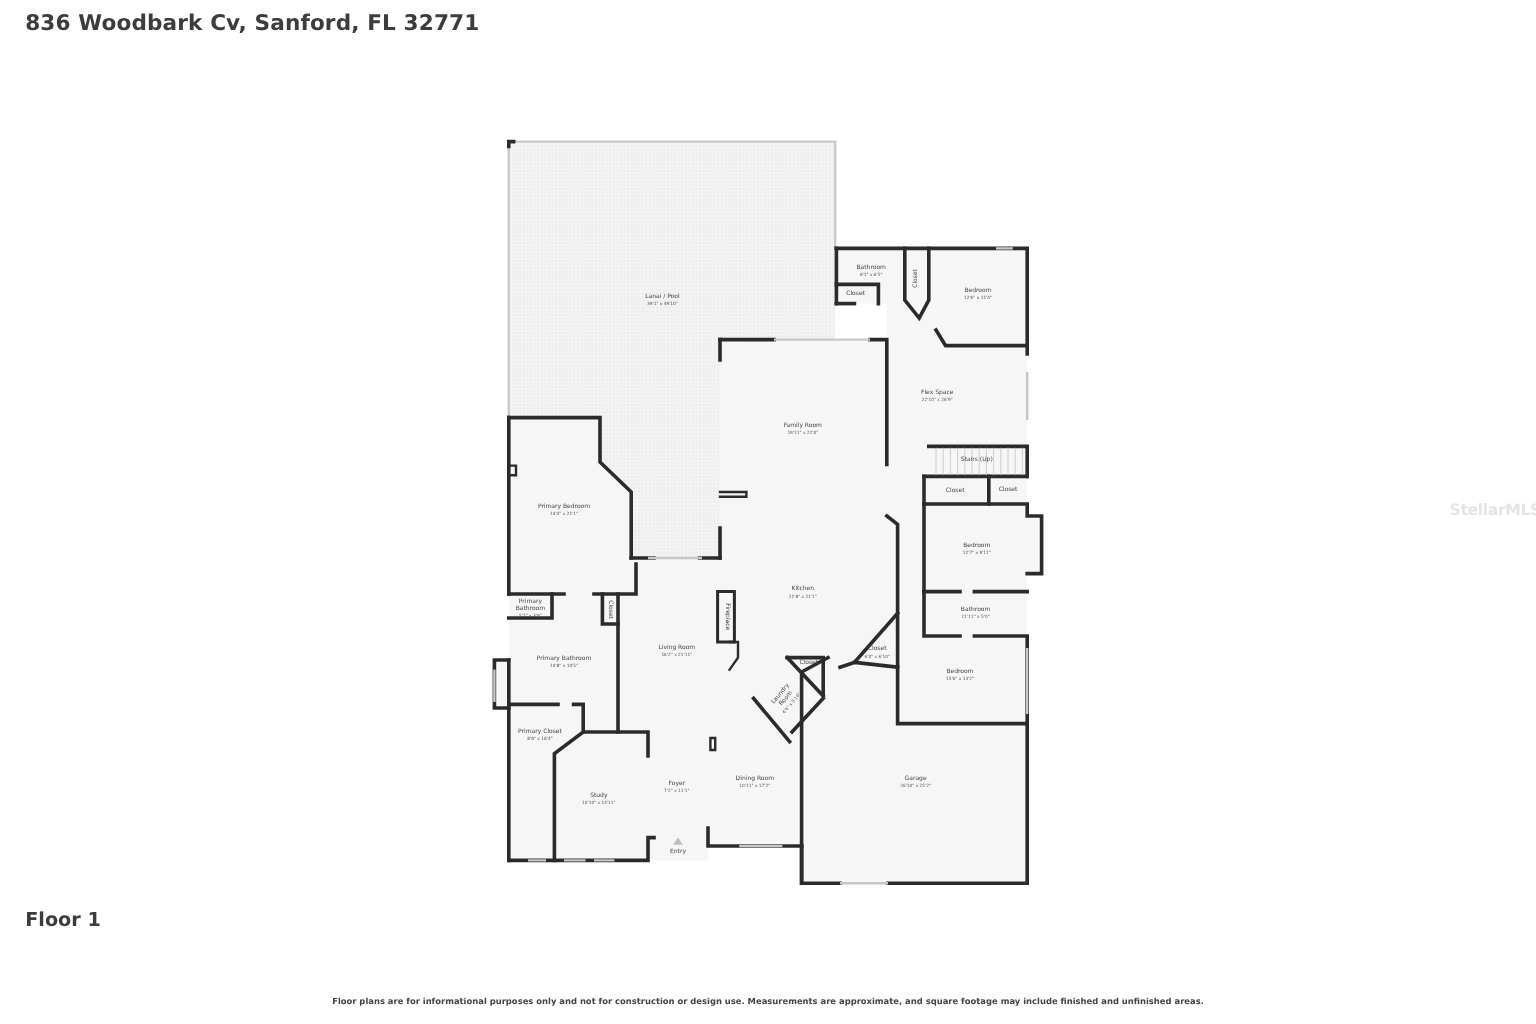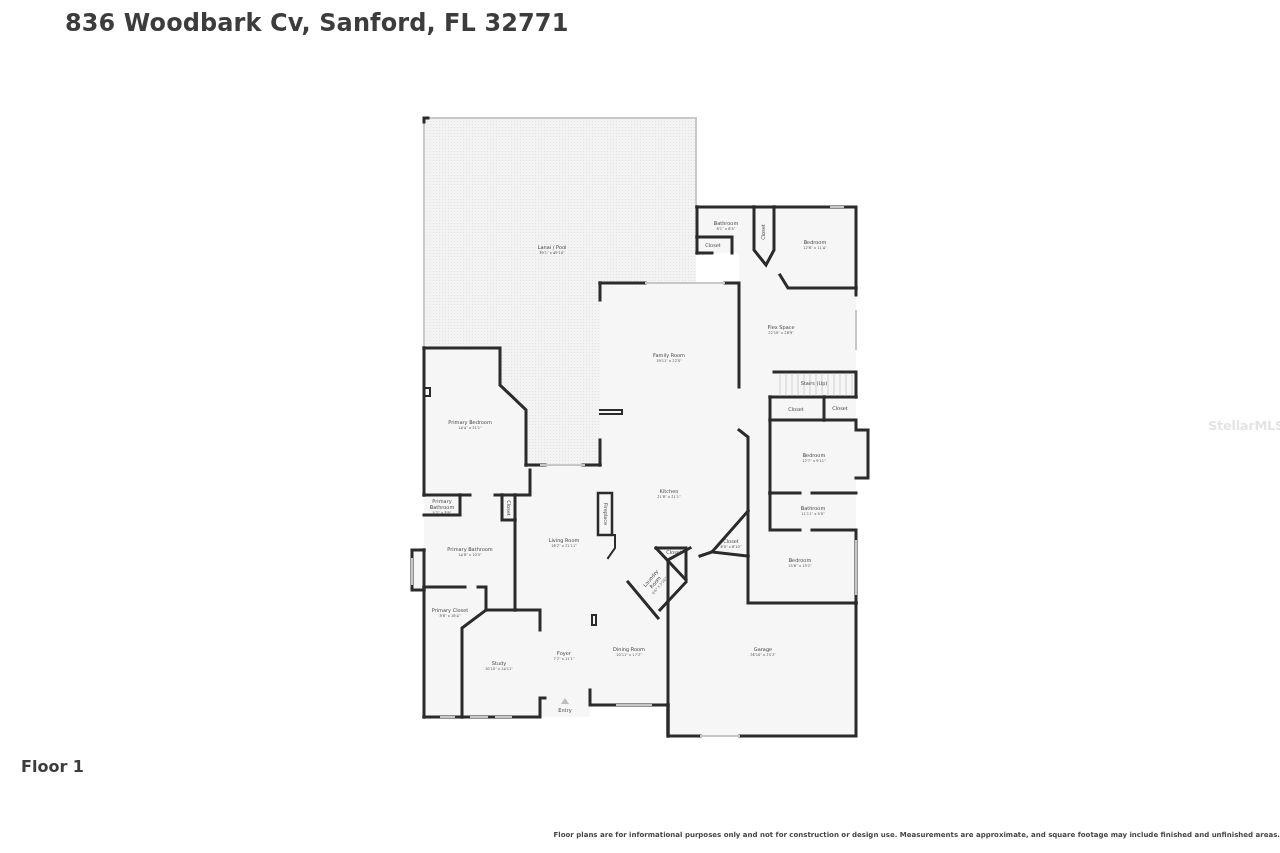--- a/index.html
+++ b/index.html
@@ -1,20 +1,20 @@
 <!DOCTYPE html>
 <html><head>
   <meta charset="utf-8">
   <style>
     html, body { margin:0; padding:0; }
     body { width:1280px; height:853px; background:#ffffff; position:relative; overflow:hidden;
            font-family:"DejaVu Sans", "Liberation Sans", sans-serif; color:#3a3a3a; }
-    .address { position:absolute; left:21px; top:9px; font-size:24px; font-weight:bold; color:#3c3c3c; letter-spacing:0.1px;margin-left:44px; }
+    .address { position:absolute; left:21px; top:9px; font-size:18px; font-weight:bold; color:#3c3c3c; letter-spacing:0.1px; }
     .floor-label { position:absolute; left:21px; top:757px; font-size:16px; font-weight:bold; color:#3c3c3c; }
-    .disclaimer { position:absolute; left:0; width:1280px; top:831px; text-align:right; font-size:7px; font-weight:bold; color:#444; }
+    .disclaimer { position:absolute; left:0; width:1280px; top:831px; text-align:center; font-size:7px; font-weight:bold; color:#444; }
     .watermark { position:absolute; left:1208px; top:418px; font-size:13px; font-weight:bold; color:#e4e4e4; letter-spacing:-0.3px; }
     svg.plan { position:absolute; left:0; top:0; }
     .rl { position:absolute; transform:translate(-50%,-50%); text-align:center; white-space:nowrap; line-height:1.15; }
     .rn { font-size:5px; color:#444; display:block; }
     .rd { font-size:3.6px; color:#555; display:block; }
     .rot90 { transform:translate(-50%,-50%) rotate(90deg); }
     .rot270 { transform:translate(-50%,-50%) rotate(-90deg); }
     .rotm50 { transform:translate(-50%,-50%) rotate(-50deg); }
   </style>
 </head>

